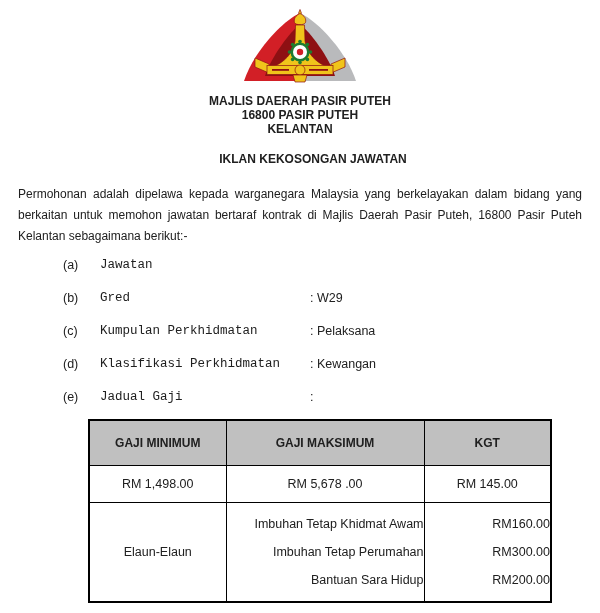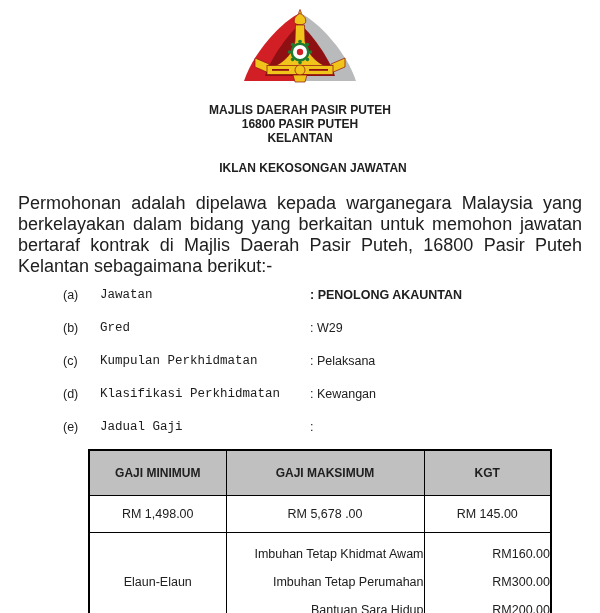--- a/index.html
+++ b/index.html
@@ -16,24 +16,24 @@
   .crest{display:block;}
   .lg-red{fill:var(--logo_red);}
   .lg-gray{fill:var(--logo_gray);}
   .lg-dkred{fill:var(--logo_dark_red);}
   .lg-dkred-fill{fill:var(--logo_dark_red);}
   .lg-yellow{fill:var(--logo_yellow);stroke:var(--logo_dark_red);stroke-width:0.7;}
   .lg-green{fill:var(--logo_green);}
   .lg-white{fill:#ffffff;}
   .lg-redfill{fill:var(--logo_red);}
   
-  .org-header{margin-top:16px;text-align:center;font-weight:bold;font-size:12px;line-height:14px;}
+  .org-header{margin-top:7px;text-align:center;font-weight:bold;font-size:12px;line-height:14px;}
   .doc-title{margin-top:16px;text-align:center;font-weight:bold;font-size:12px;line-height:14px;padding-left:26px;}
   
-  .intro{margin:18px 18px 0 18px;font-size:18px;line-height:21px;text-align:justify;}
+  .intro{margin:18px 18px 0 18px;font-size:12px;line-height:21px;text-align:justify;}
   
   .details{margin-top:7px;}
   .detail-row{display:flex;align-items:center;height:21px;margin-bottom:12px;font-size:12.5px;}
   .detail-letter{margin-left:63px;width:37px;}
   .detail-label{width:210px;font-family:Liberation Mono, monospace;}
   .detail-value{flex:1;}
   .bold{font-weight:bold;}
   
   table.salary{
     border-collapse:collapse;
@@ -111,21 +111,20 @@
   </div>
 
   <div class="doc-title">IKLAN KEKOSONGAN JAWATAN</div>
 
   <p class="intro">Permohonan adalah dipelawa kepada warganegara Malaysia yang berkelayakan dalam bidang yang berkaitan untuk memohon jawatan bertaraf kontrak di Majlis Daerah Pasir Puteh, 16800 Pasir Puteh Kelantan sebagaimana berikut:-</p>
 
   <div class="details">
     <div class="detail-row">
       <span class="detail-letter">(a)</span>
       <span class="detail-label">Jawatan</span>
-      <span class="detail-value bold">: PENOLONG AKAUNTAN</span>
     </div>
     <div class="detail-row">
       <span class="detail-letter">(b)</span>
       <span class="detail-label">Gred</span>
       <span class="detail-value">: W29</span>
     </div>
     <div class="detail-row">
       <span class="detail-letter">(c)</span>
       <span class="detail-label">Kumpulan Perkhidmatan</span>
       <span class="detail-value">: Pelaksana</span>

